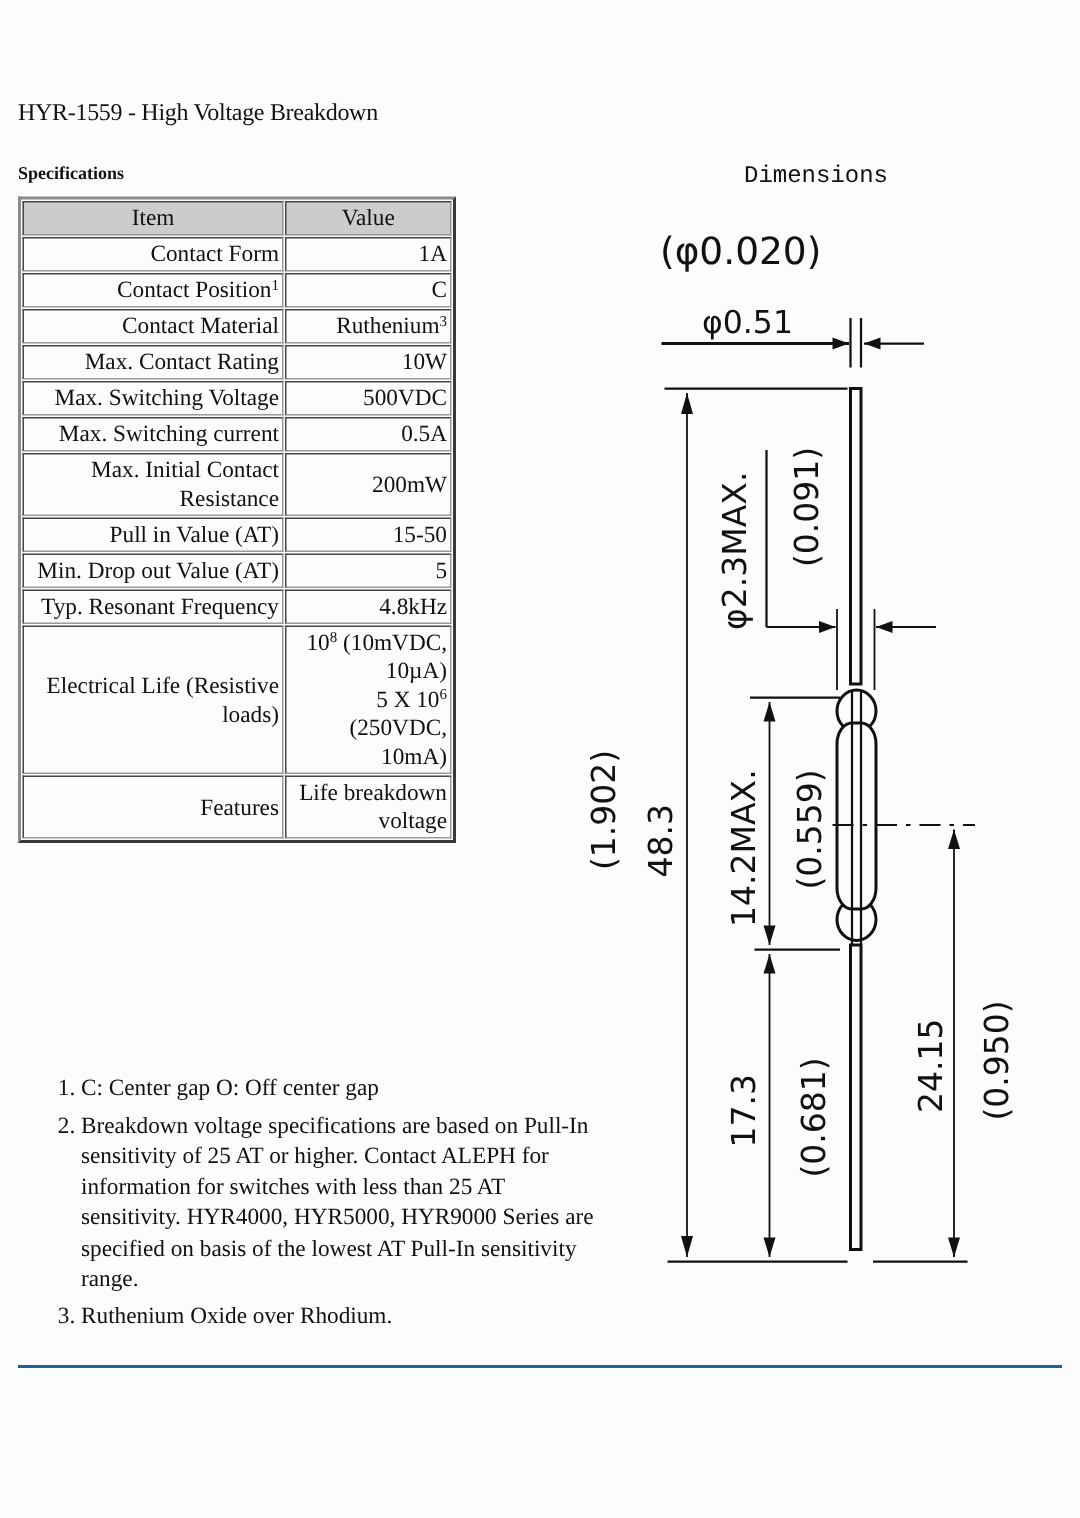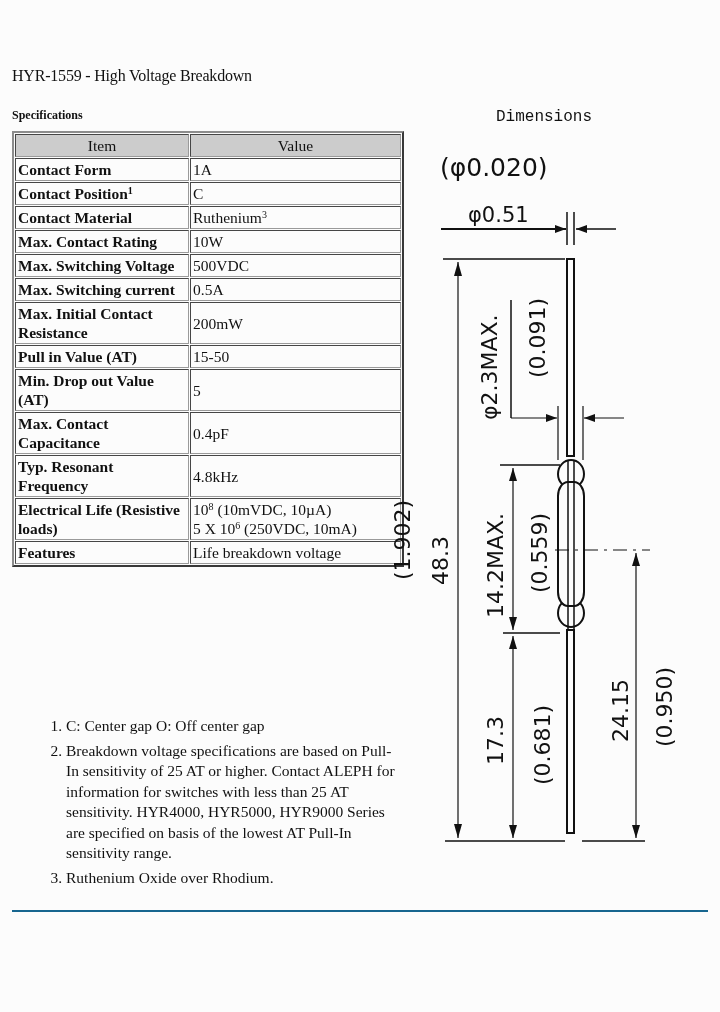--- a/index.html
+++ b/index.html
@@ -6,39 +6,39 @@
   body {
     width: 720px; height: 1012px; background: #fcfcfc;
     font-family: "Liberation Serif", "DejaVu Serif", serif;
     color: #111; position: relative; overflow: hidden;
   }
   .title { position: absolute; left: 12px; top: 67px; font-size: 16px; letter-spacing: -0.2px; }
   .spec-heading { position: absolute; left: 12px; top: 108px; font-size: 12px; font-weight: bold; }
   .dim-heading { position: absolute; left: 496px; top: 108px; font-size: 16px; font-family: Liberation Mono, monospace; }
 
   table.spec {
-    position: absolute; left: 12px; top: 131px; width: 392px;
+    position: absolute; left: 12px; top: 131px; width: 292px;
     border-collapse: separate; border-spacing: 1px;
     border: 2px outset #8c8c8c; background: #fcfcfc;
     font-size: 15.5px; line-height: 19px;
   }
   table.spec td, table.spec th {
     border: 1px inset #9a9a9a; padding: 1px 2px; vertical-align: middle;
     font-weight: normal;
   }
   table.spec th { background: #cccccc; text-align: center; }
-  table.spec td.item { width: 168px; text-align: left; font-weight: bold; }
-  table.spec td.val { text-align: left; }
+  table.spec td.item { width: 168px; text-align: right; }
+  table.spec td.val { text-align: right; }
   sup { font-size: 10px; vertical-align: 5px; line-height: 0; }
 
   ol.notes {
     position: absolute; left: 20px; top: 716px; width: 345px; margin: 0; padding-left: 34px;
     font-size: 15.5px; line-height: 20.5px;
   }
-  ol.notes li { margin-bottom: 4px; margin-left: 12px; }
+  ol.notes li { margin-bottom: 4px; }
 
   .rule { position: absolute; left: 12px; top: 910px; width: 696px; height: 2px; background: #17668f; }
 
   .drawing { position: absolute; left: 380px; top: 140px; width: 340px; height: 720px; }
   .dim-text { font-family: "DejaVu Sans", sans-serif; fill: #111; }
 </style>
 </head>
 <body>
 
 <div class="title">HYR-1559 - High Voltage Breakdown</div>
@@ -79,24 +79,20 @@
     <td class="item">Max. Initial Contact Resistance</td>
     <td class="val">200mW</td>
   </tr>
   <tr>
     <td class="item">Pull in Value (AT)</td>
     <td class="val">15-50</td>
   </tr>
   <tr>
     <td class="item">Min. Drop out Value (AT)</td>
     <td class="val">5</td>
-  </tr>
-  <tr>
-    <td class="item">Max. Contact Capacitance</td>
-    <td class="val">0.4pF</td>
   </tr>
   <tr>
     <td class="item">Typ. Resonant Frequency</td>
     <td class="val">4.8kHz</td>
   </tr>
   <tr>
     <td class="item">Electrical Life (Resistive loads)</td>
     <td class="val"><span>10</span><sup>8</sup><span> (10mVDC, 10µA)</span><br><span>5 X 10</span><sup>6</sup><span> (250VDC, 10mA)</span></td>
   </tr>
   <tr>

